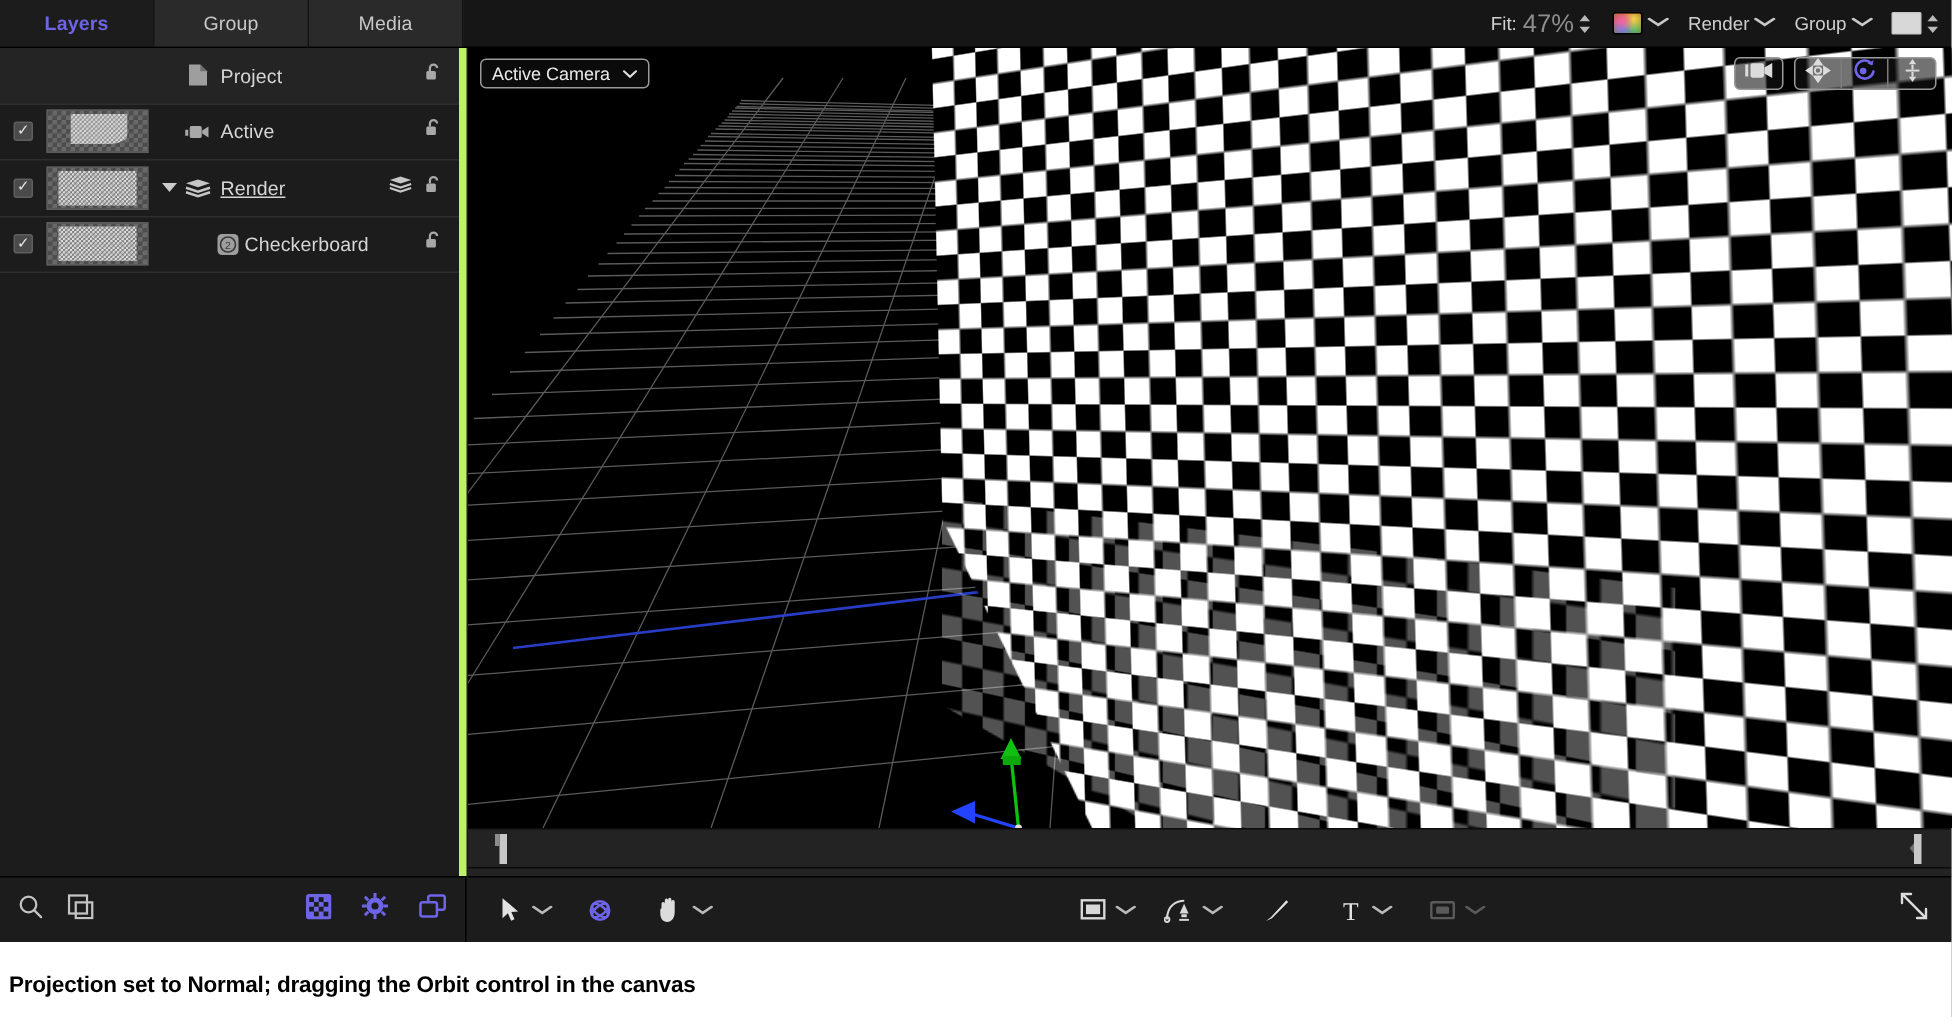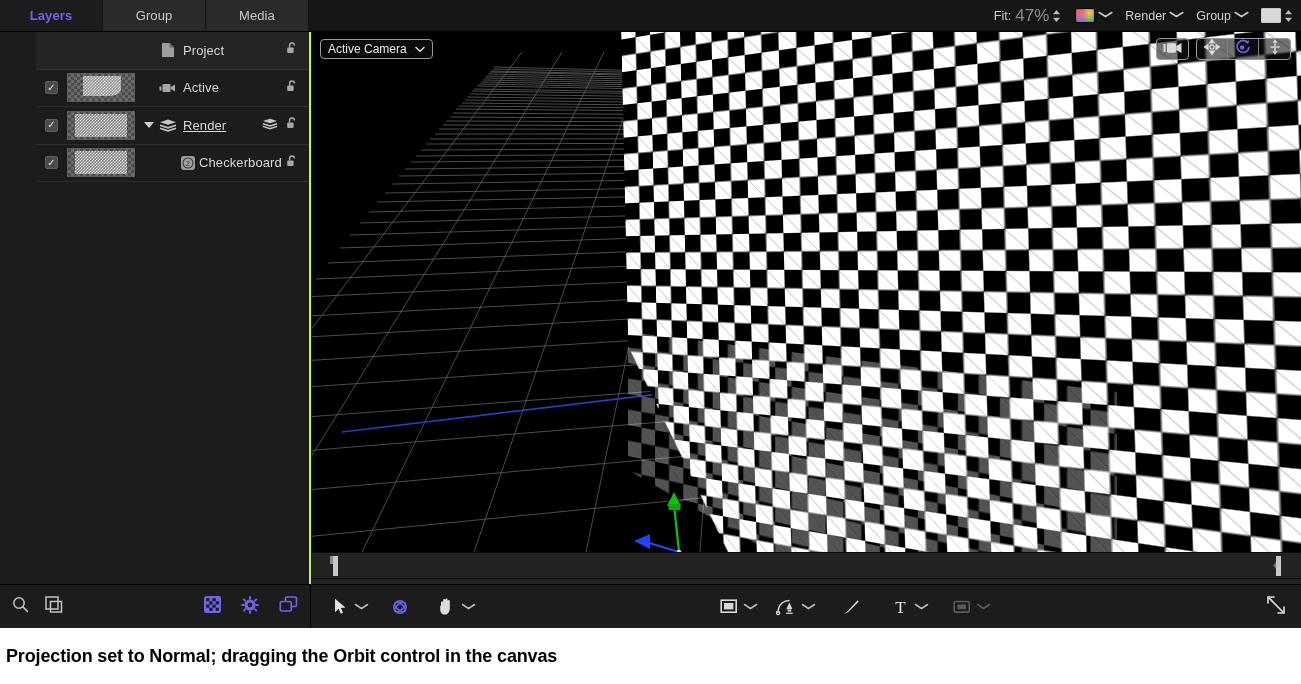--- a/index.html
+++ b/index.html
@@ -68,22 +68,21 @@
   }
   .view-swatch {
     width: 20px; height: 15px; border: 1.3px solid #c9c9c9;
     background: #d8d8d8; border-radius: 1px;
   }
   
   #sidebar {
     position: absolute; left: 0; top: 32px;
     width: 311px; height: 552px;
     background: #1c1c1c;
-    border-right: 2px solid #bef264;
-    padding-left: 36px;
+    border-right: 5px solid #bef264;
   }
   .layer-row {
     position: relative;
     height: 37.5px; width: 100%;
     display: flex; align-items: center;
     border-bottom: 1px solid #2e2e2e;
   }
   .layer-row.project { background: #242424; }
   .lr-check { width: 31px; display: flex; align-items: center; justify-content: center; }
   .cbox {
@@ -208,21 +207,21 @@
   .caret.dim { color: #5a5a5a; }
   
   #caption {
     position: absolute; left: 0; top: 628px;
     width: 1301px; height: 56px;
     background: #ffffff;
     display: flex; align-items: center;
   }
   #caption .cap-text {
     font-family: "Liberation Sans", sans-serif;
-    font-weight: bold; font-size: 18px; color: #000;
+    font-weight: bold; font-size: 15px; color: #000;
     padding-left: 6px; letter-spacing: -0.15px;
   }
 </style>
 </head>
 <body>
 
 <div id="app">
 
   <div id="window">
 

